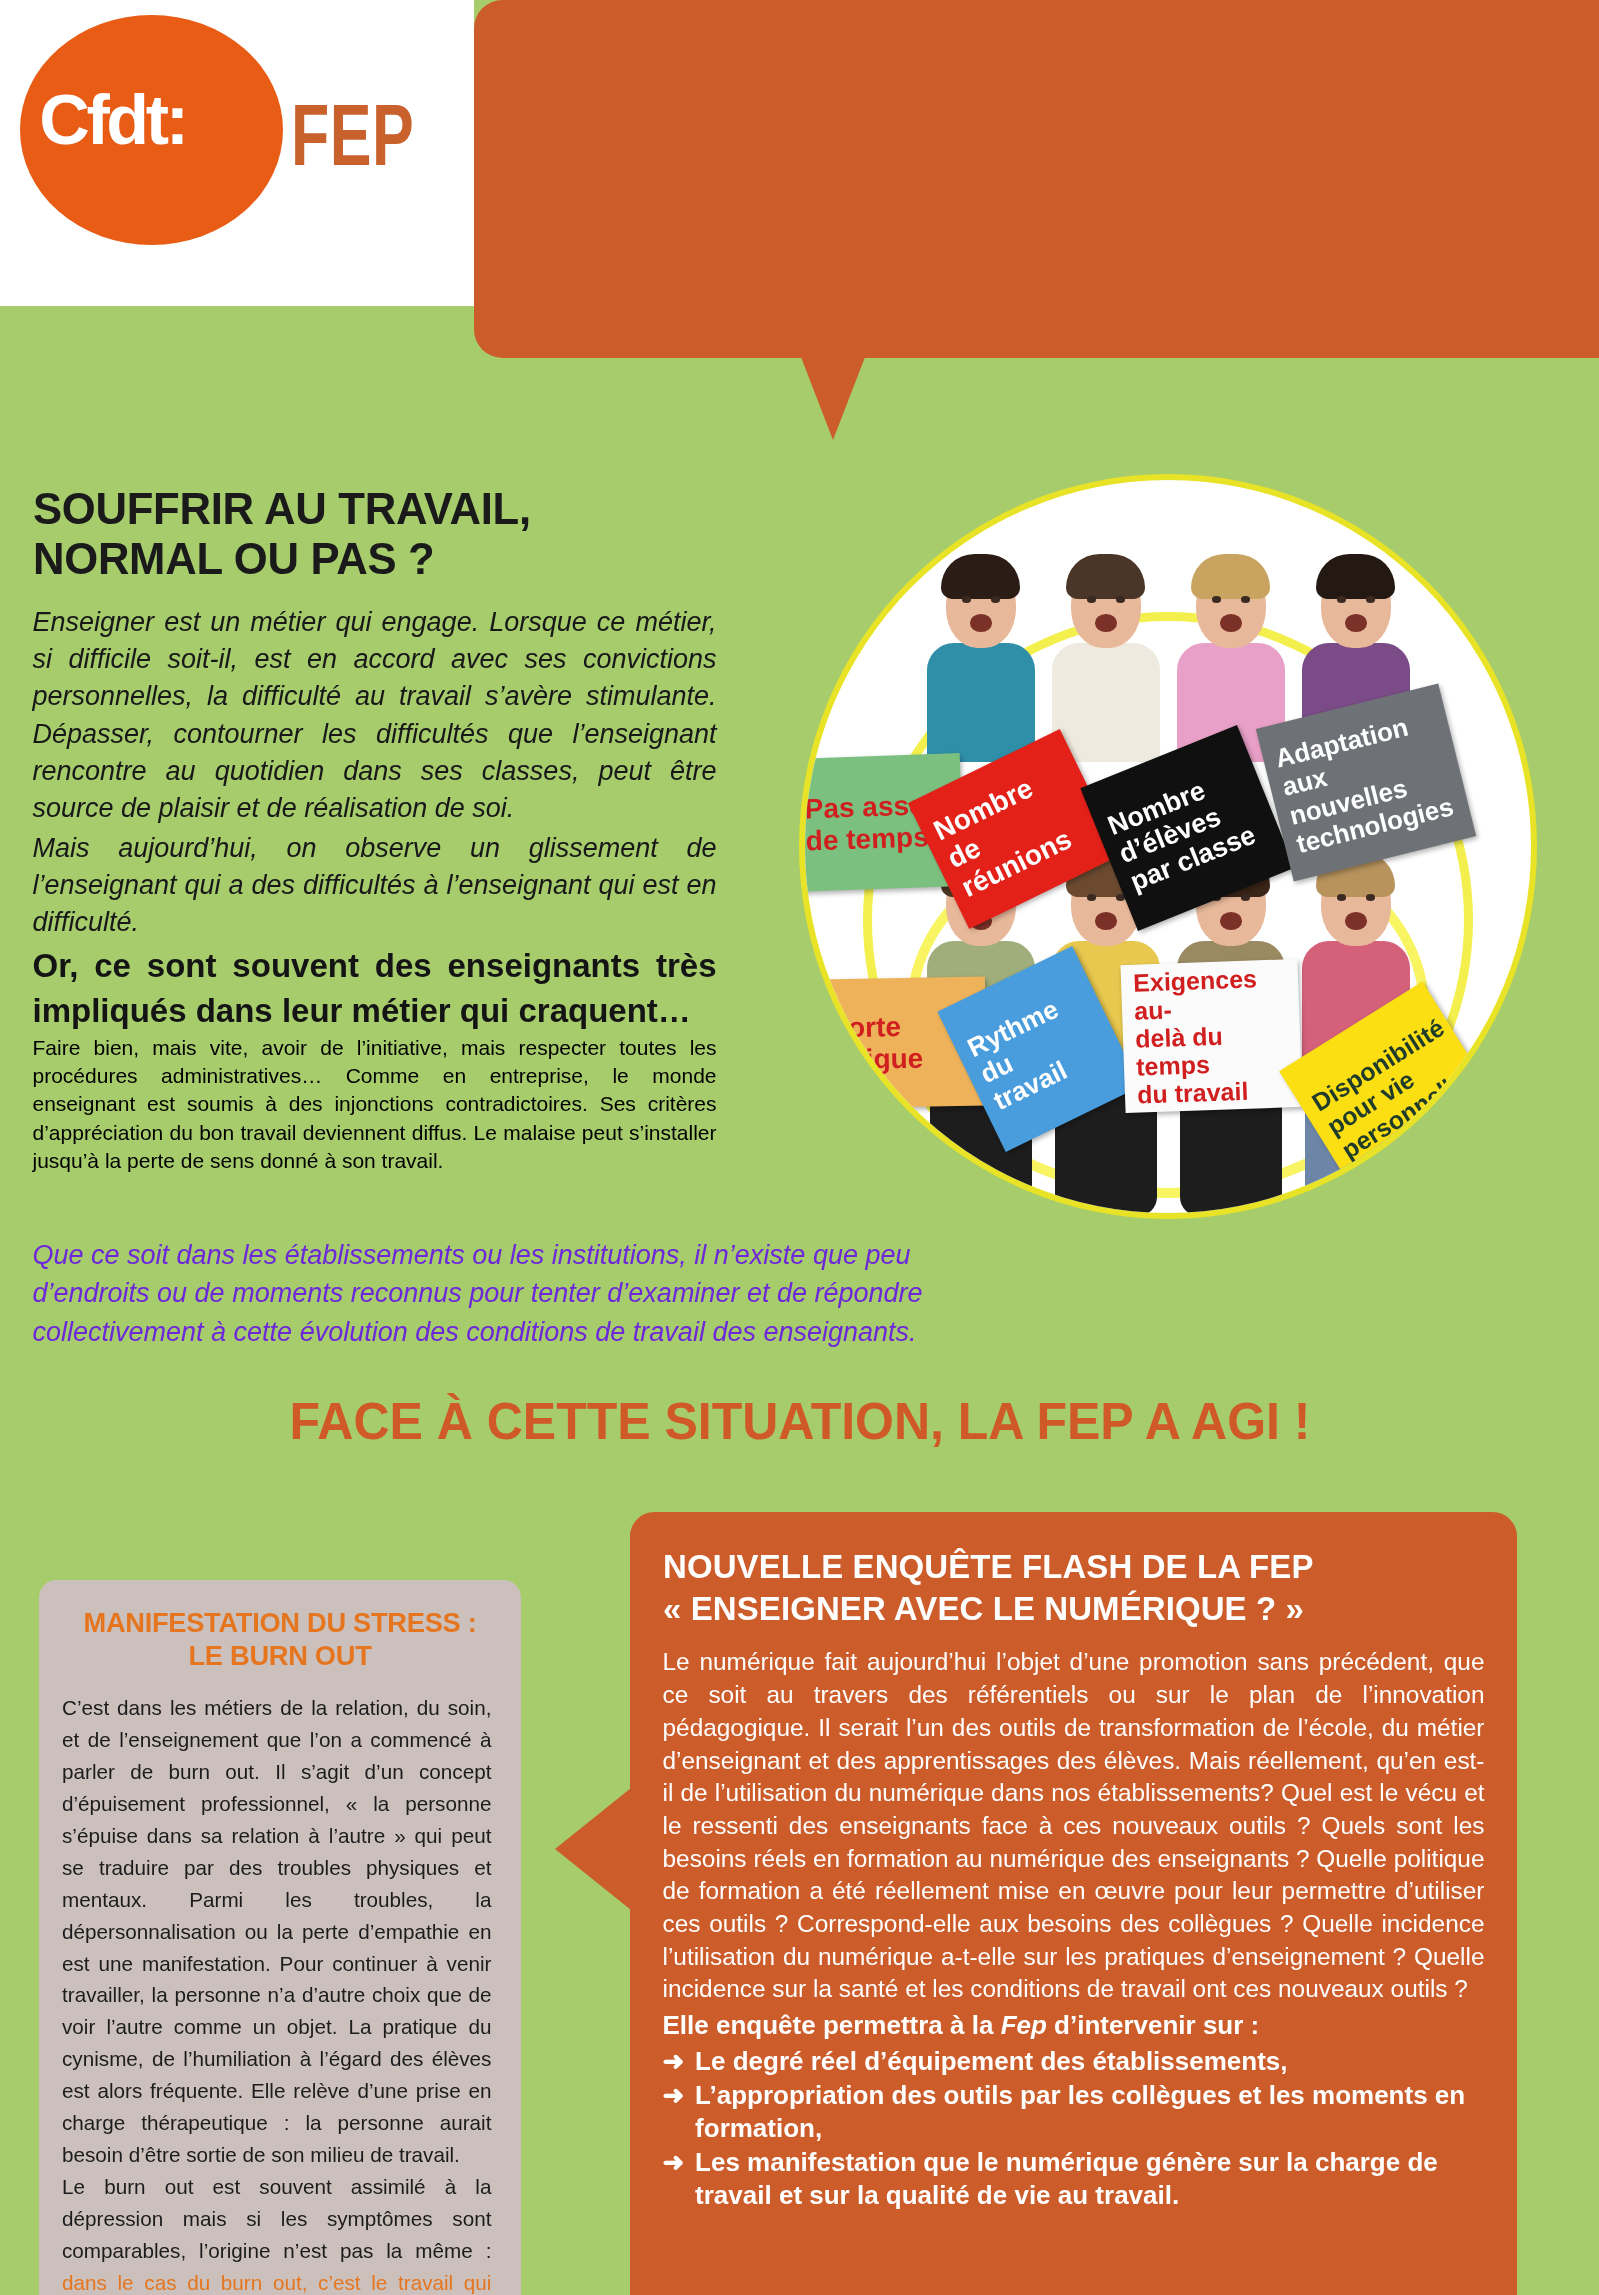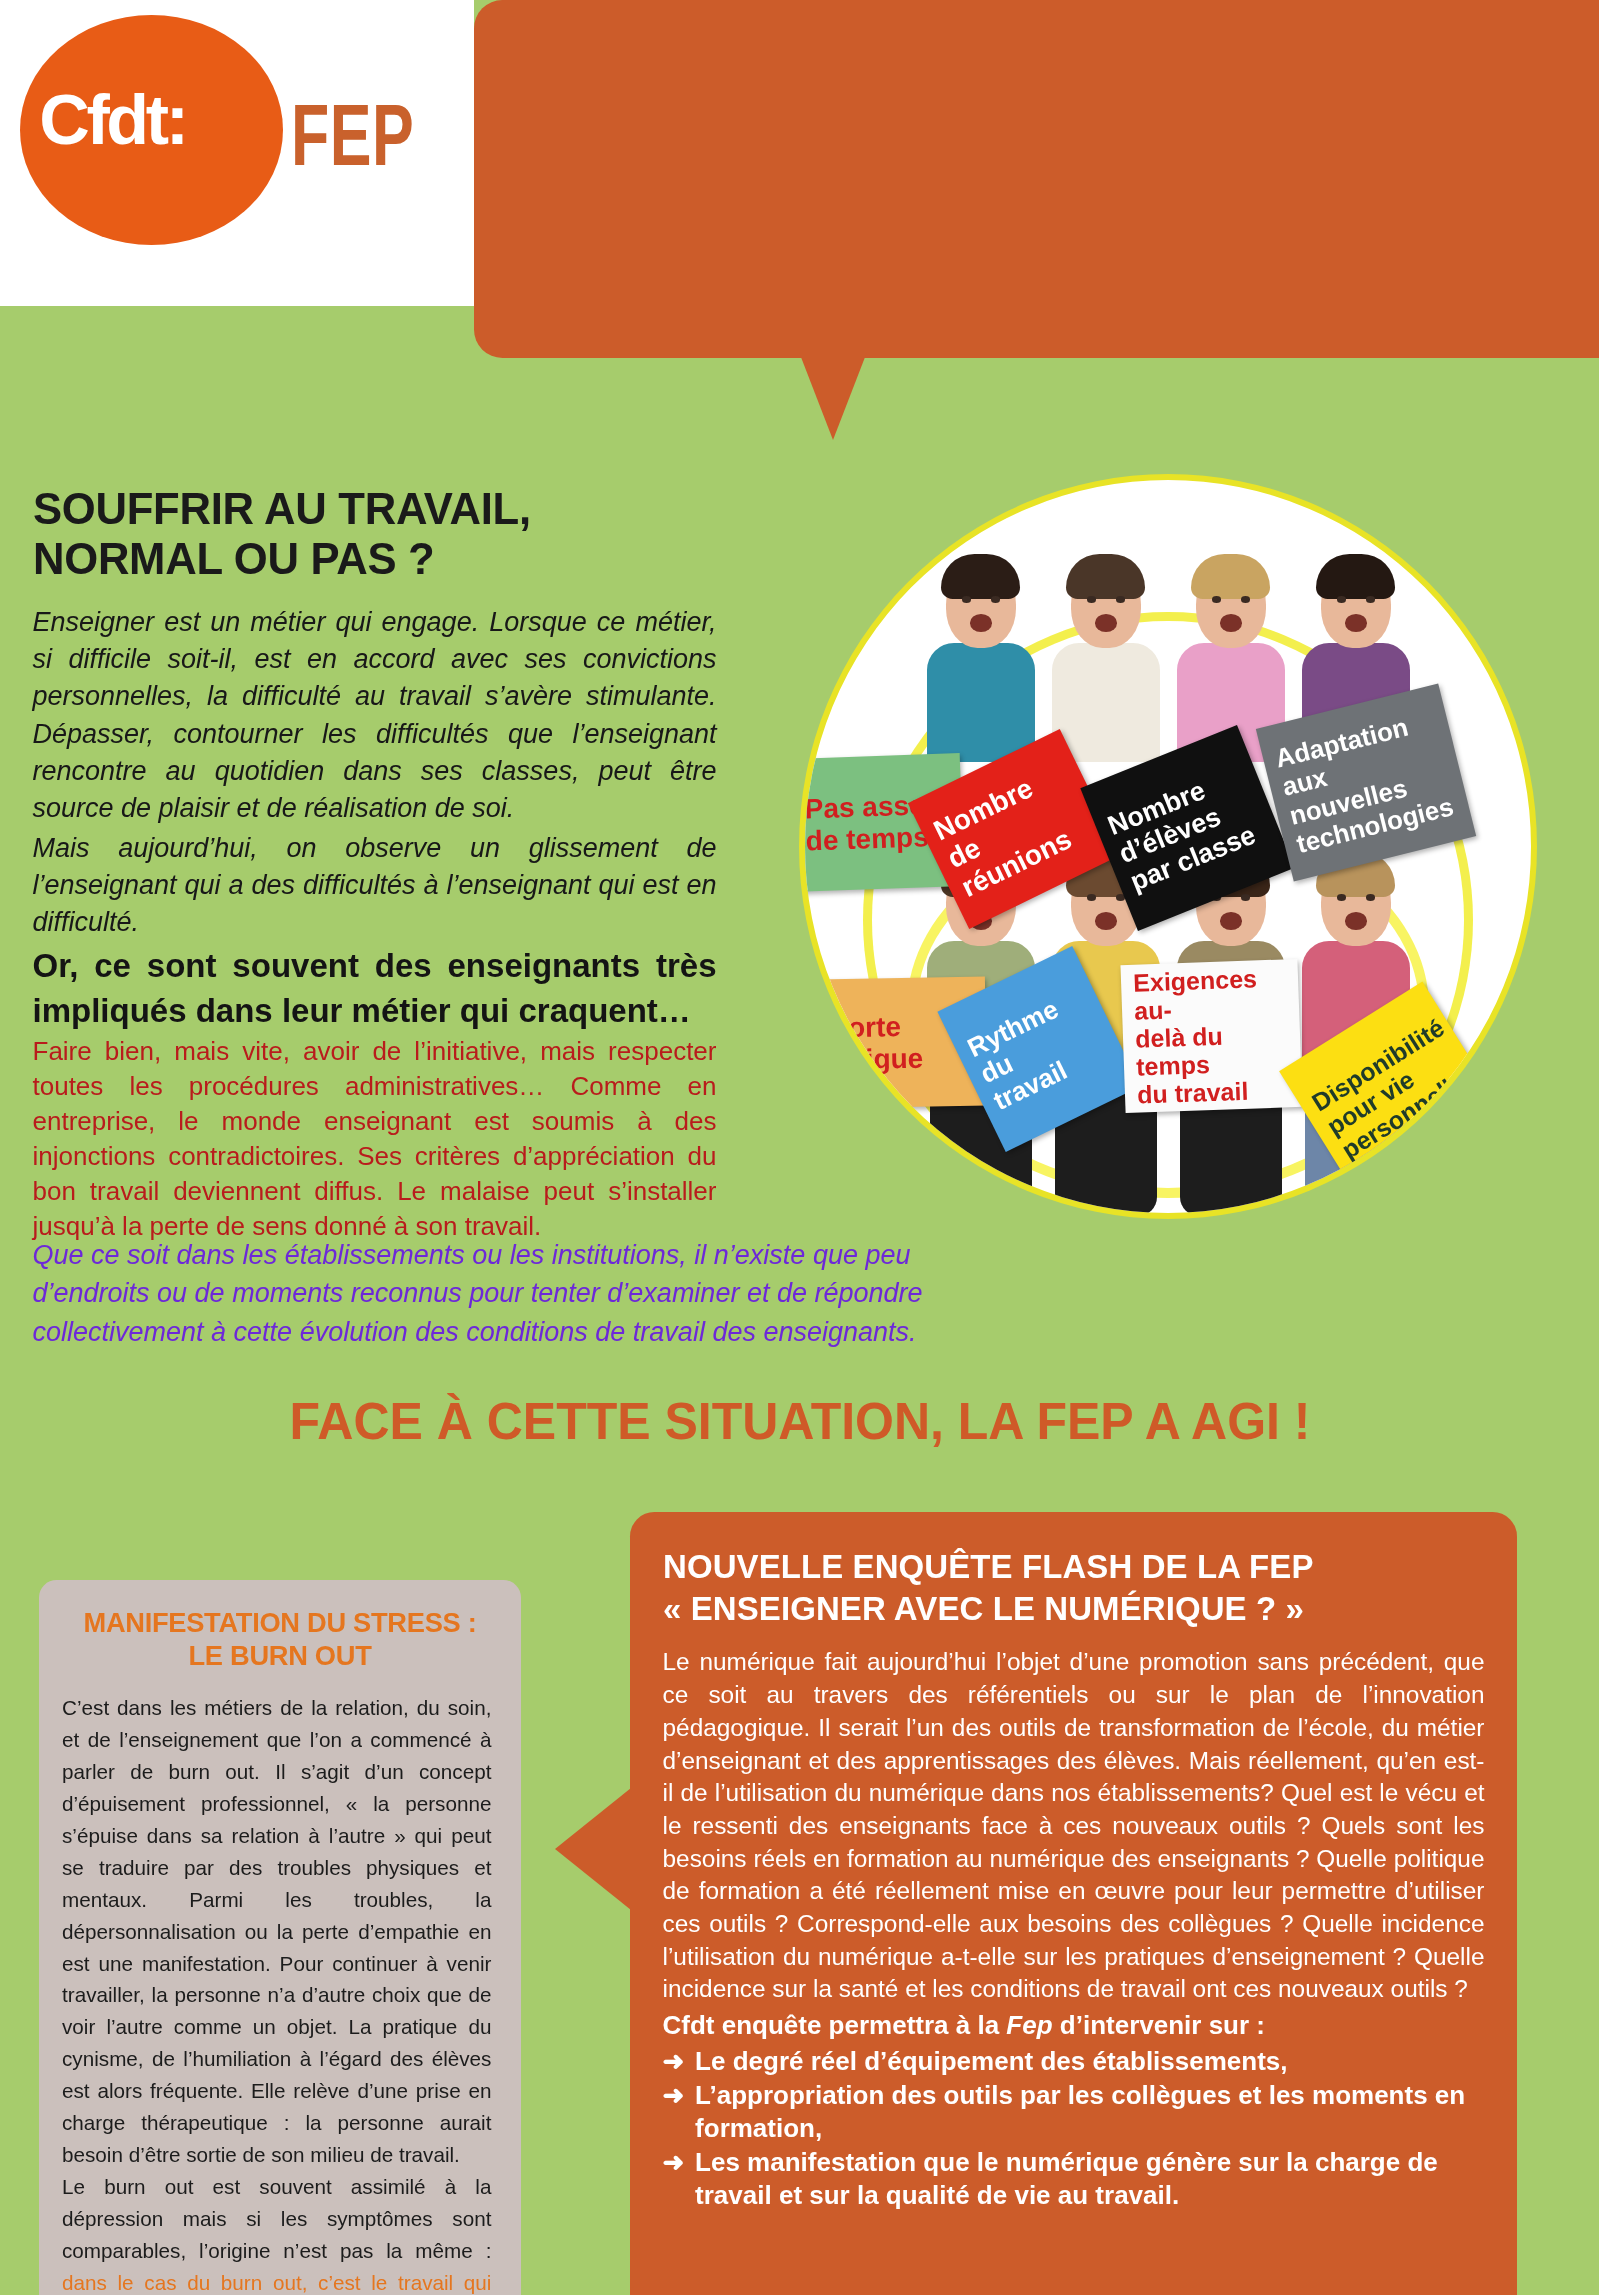--- a/index.html
+++ b/index.html
@@ -218,23 +218,23 @@
     margin-bottom: 2.7px;
   }
   p.lead {
     font-weight: bold;
     font-size: 33px;
     line-height: 1.35;
     color: #141414;
     text-align: justify;
   }
   p.body-txt {
-    font-size: 26px;
+    font-size: 21px;
     line-height: 1.35;
-    color: #b91c1c;
+    color: #000000;
     text-align: justify;
   }
   .wide-para {
     position: absolute;
     left: 32.5px; top: 1236px;
     width: 945px;
     font-size: 27px;
     line-height: 1.42;
     color: #6d28d9;
     z-index: 5;
@@ -519,21 +519,21 @@
     </div>
   </div>
 
   <div class="orange-tail"></div>
   <div class="orange-box">
     <div class="orange-title">
       <div>NOUVELLE ENQUÊTE FLASH DE LA FEP</div>
       <div>« ENSEIGNER AVEC LE NUMÉRIQUE ? »</div>
     </div>
     <div class="orange-body">Le numérique fait aujourd’hui l’objet d’une promotion sans précédent, que ce soit au travers des référentiels ou sur le plan de l’innovation pédagogique. Il serait l’un des outils de transformation de l’école, du métier d’enseignant et des apprentissages des élèves. Mais réellement, qu’en est-il de l’utilisation du numérique dans nos établissements? Quel est le vécu et le ressenti des enseignants face à ces nouveaux outils ? Quels sont les besoins réels en formation au numérique des enseignants ? Quelle politique de formation a été réellement mise en œuvre pour leur permettre d’utiliser ces outils ? Correspond-elle aux besoins des collègues ? Quelle incidence l’utilisation du numérique a-t-elle sur les pratiques d’enseignement ? Quelle incidence sur la santé et les conditions de travail ont ces nouveaux outils ?</div>
-    <div class="orange-strong"><span>Cfdt enquête permettra à la </span><em>Fep</em><span> d’intervenir sur :</span></div>
+    <div class="orange-strong"><span>Elle enquête permettra à la </span><em>Fep</em><span> d’intervenir sur :</span></div>
     <div class="bullets">
       <div class="bullet">
         <span class="arrow">➜</span>
         <span>Le degré réel d’équipement des établissements,</span>
       </div>
       <div class="bullet">
         <span class="arrow">➜</span>
         <span>L’appropriation des outils par les collègues et les moments en formation,</span>
       </div>
       <div class="bullet">

